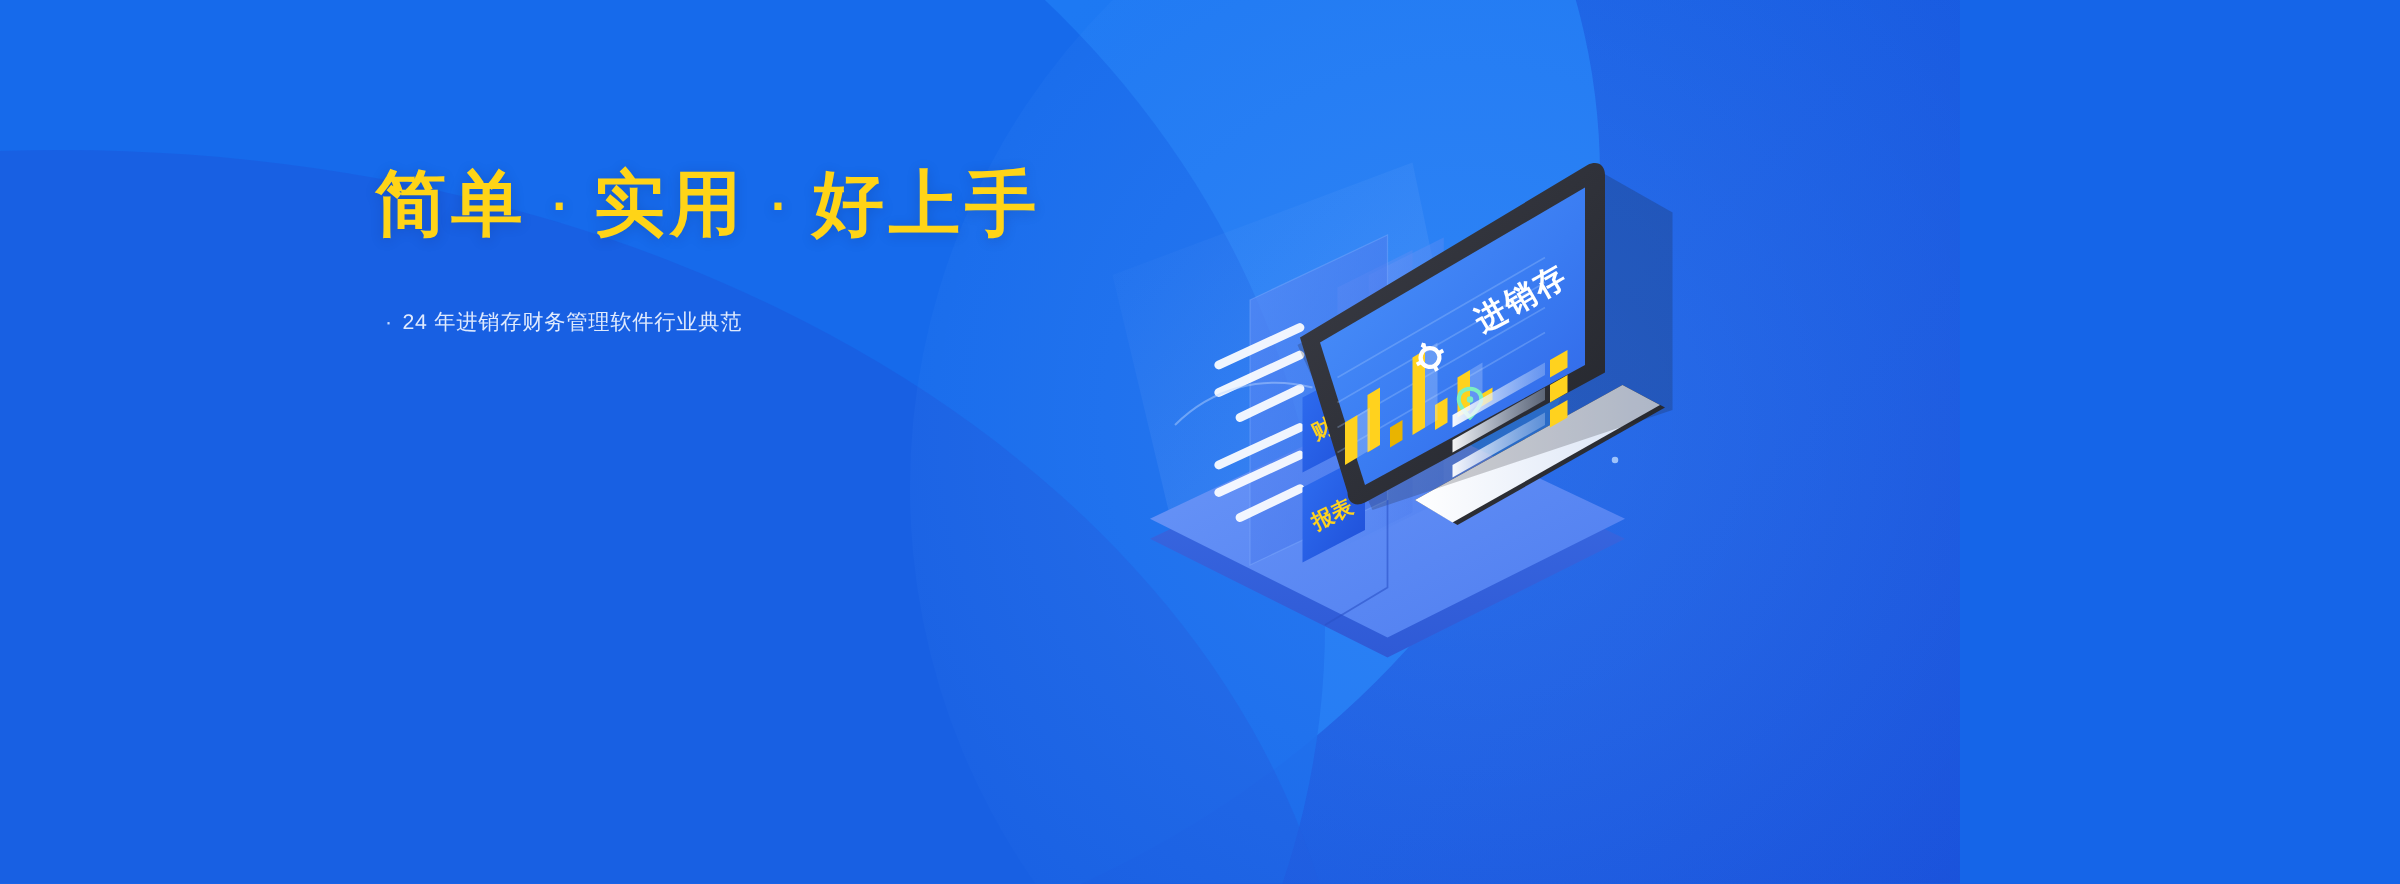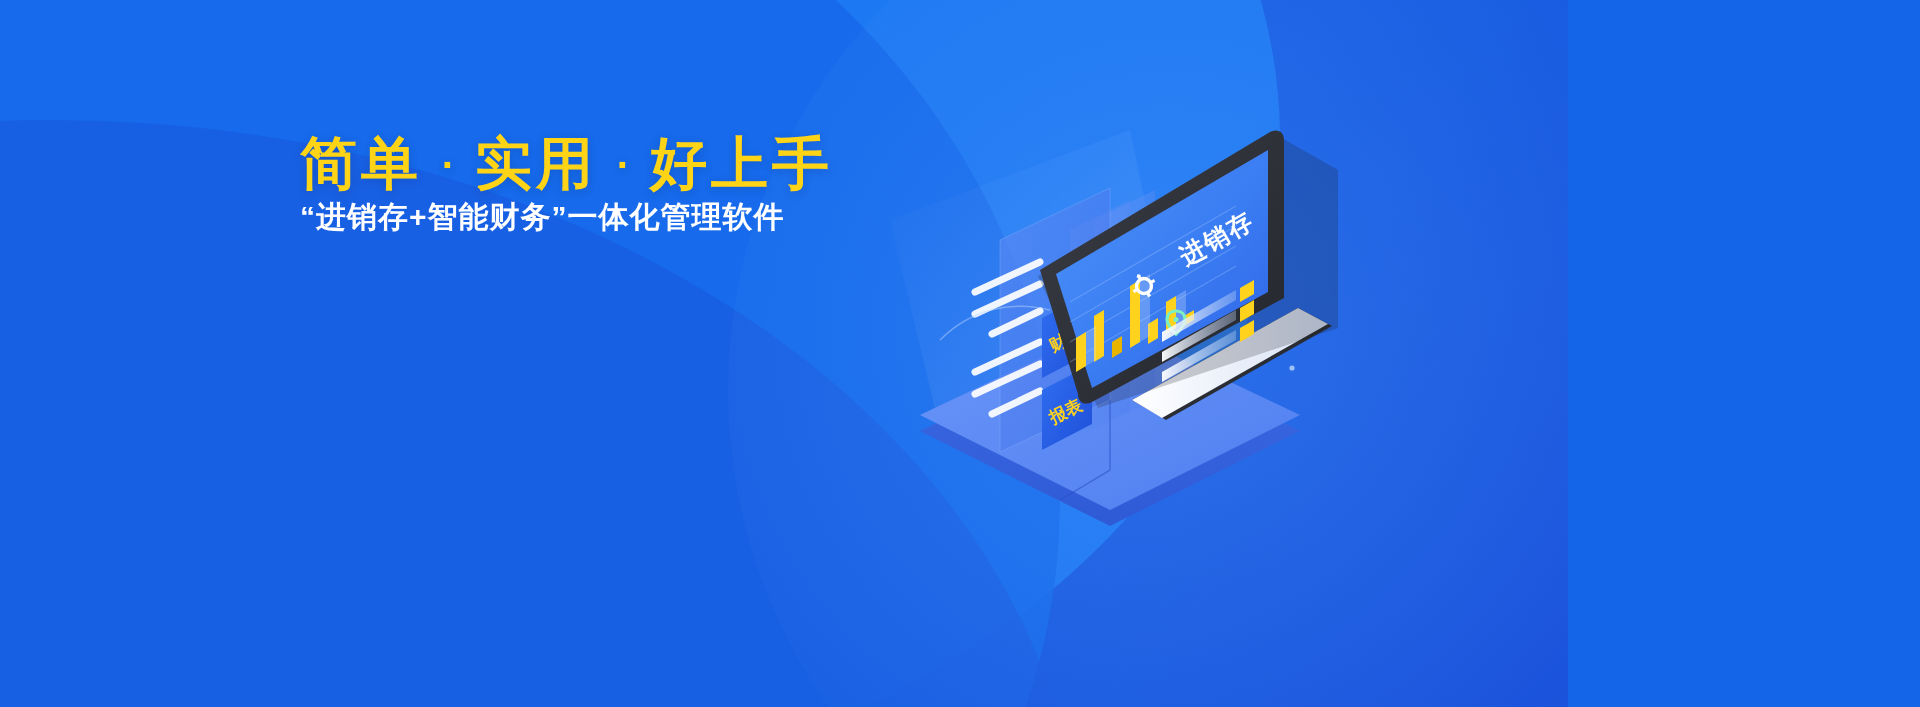--- a/index.html
+++ b/index.html
@@ -59,23 +59,25 @@
   <div class="copy">
 
     <h1 class="headline">
       <span>简单</span>
       <span class="dot">·</span>
       <span>实用</span>
       <span class="dot">·</span>
       <span>好上手</span>
     </h1>
 
-    <p class="subline">“进销存+智能财务”一体化管理软件</p>
 
     <div class="bullets">
+      <p class="bullet">
+        <span class="b-dot">·</span><span>24 年进销存财务管理软件行业典范</span>
+      </p>
     </div>
   </div>
 
   <div class="art">
     <svg viewBox="0 0 470 500" xmlns="http://www.w3.org/2000/svg">
       <defs>
         <linearGradient id="gPlat" x1="0" y1="0" x2="1" y2="1">
           <stop offset="0%" stop-color="#6a96f8"></stop>
           <stop offset="100%" stop-color="#4f7ef0"></stop>
         </linearGradient>

